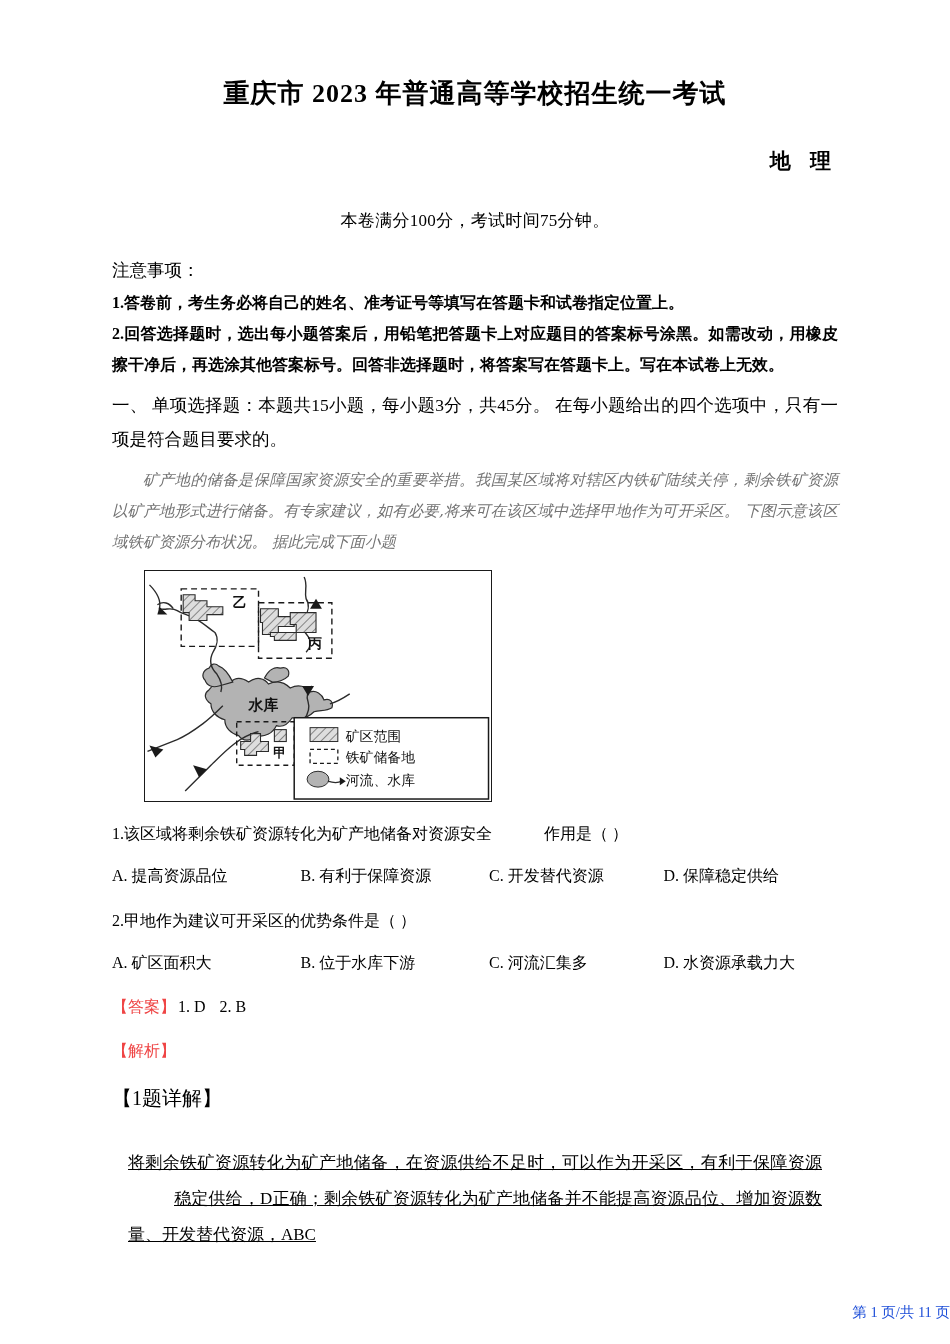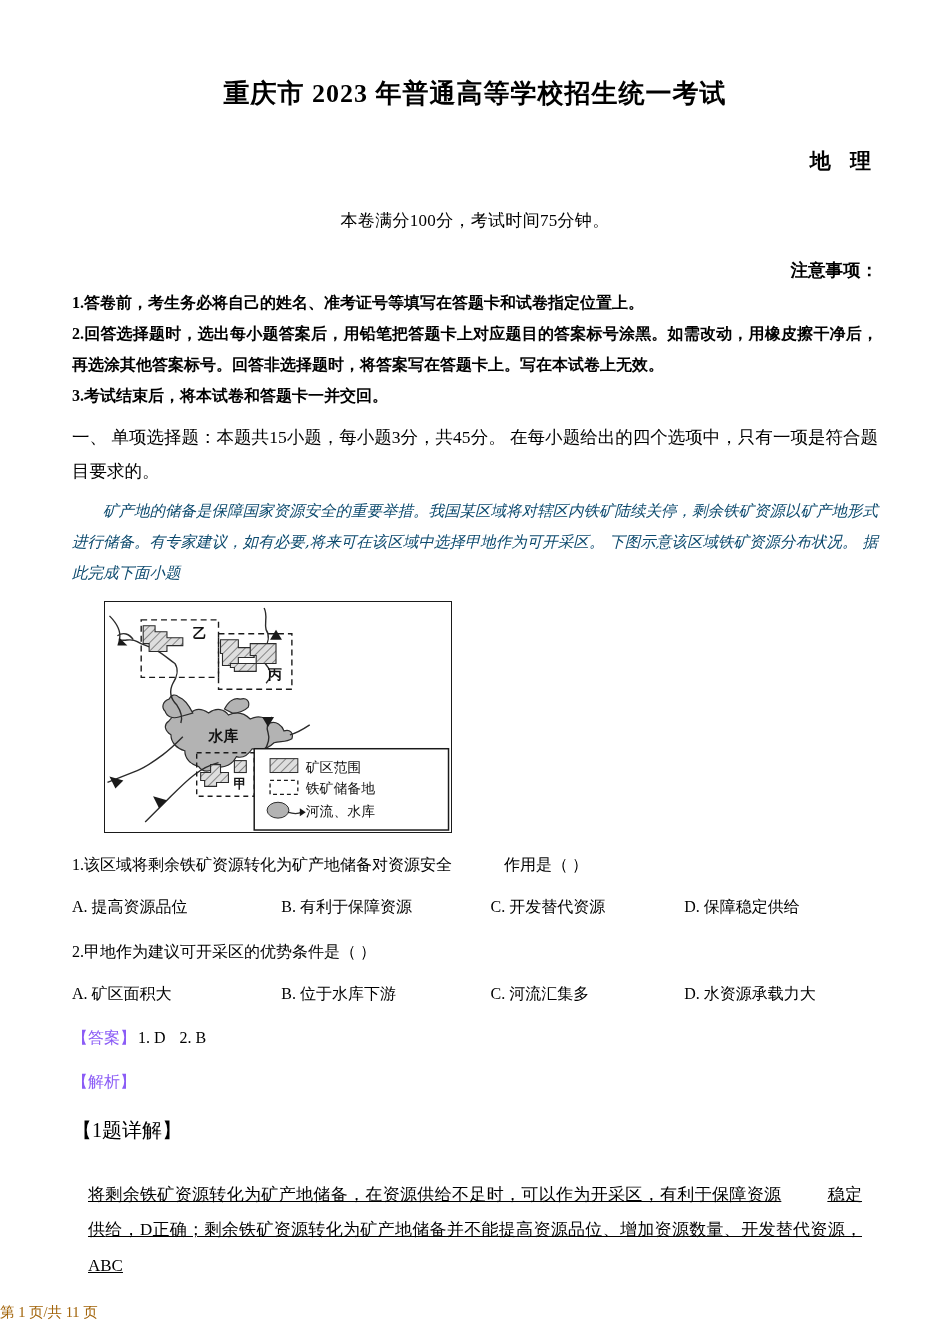--- a/index.html
+++ b/index.html
@@ -13,21 +13,21 @@
     position: relative;
     font-family: "Liberation Serif", "DejaVu Serif", serif;
     color: #000000;
     overflow: hidden;
   }
   .page {
     position: relative;
     width: 950px;
     height: 1344px;
     box-sizing: border-box;
-    padding: 0 72px;
+    padding: 0 112px;
   }
 
   
   .doc-title {
     text-align: center;
     font-size: 26px;
     font-weight: bold;
     letter-spacing: 1px;
     margin: 0;
     padding-top: 78px;
@@ -45,25 +45,24 @@
     text-align: center;
     font-size: 17px;
     margin: 0;
     padding-top: 34px;
     letter-spacing: 0.3px;
   }
 
   
   .notice-head {
     font-size: 17.5px;
-    font-weight: bold;
+    font-weight: normal;
     margin: 0;
     padding-top: 22px;
     line-height: 1.9;
-    text-align: right;
   }
   .notice-item {
     font-size: 16px;
     font-weight: bold;
     margin: 0;
     line-height: 1.95;
     text-align: justify;
     text-justify: inter-ideograph;
   }
 
@@ -82,21 +81,21 @@
   .passage {
     font-size: 15.5px;
     margin: 0;
     padding-top: 8px;
     line-height: 2.0;
     text-indent: 2em;
     text-align: justify;
     text-justify: inter-ideograph;
     font-family: "DejaVu Serif", "Liberation Serif", serif;
     font-style: italic;
-    color: #0c4a6e;
+    color: #737373;
   }
 
   
   .figure-wrap {
     padding-top: 12px;
     padding-left: 32px;
   }
   .figure-box {
     position: relative;
     width: 348px;
@@ -127,21 +126,21 @@
   .options .opt:nth-child(2) { width: 27%; }
   .options .opt:nth-child(3) { width: 25%; }
 
   
   .ans-line {
     font-size: 16px;
     margin: 0;
     padding-top: 17px;
     line-height: 1.7;
   }
-  .tag-blue { color: #8b5cf6; }
+  .tag-blue { color: #ef4444; }
   .ans-vals { margin-left: 2px; }
   .ans-val2 { margin-left: 14px; }
 
   .detail-head {
     font-size: 20px;
     margin: 0;
     padding-top: 17px;
     line-height: 1.7;
   }
   .detail-body {
@@ -154,38 +153,37 @@
     text-decoration: underline;
   }
   .d-gap { display: inline-block; width: 46px; }
 
   
   .footer {
     position: absolute;
     left: 0;
     right: 0;
     bottom: 22px;
-    text-align: left;
+    text-align: right;
     font-size: 14.5px;
-    color: #a16207;
+    color: #1d4ed8;
   }
 </style>
 </head>
 <body>
 
 <div class="page">
 
   <h1 class="doc-title">重庆市 2023 年普通高等学校招生统一考试</h1>
   <h2 class="doc-subject">地 理</h2>
   <p class="doc-scoreline">本卷满分100分，考试时间75分钟。</p>
 
   <p class="notice-head">注意事项：</p>
   <p class="notice-item">1.答卷前，考生务必将自己的姓名、准考证号等填写在答题卡和试卷指定位置上。</p>
   <p class="notice-item">2.回答选择题时，选出每小题答案后，用铅笔把答题卡上对应题目的答案标号涂黑。如需改动，用橡皮擦干净后，再选涂其他答案标号。回答非选择题时，将答案写在答题卡上。写在本试卷上无效。</p>
-  <p class="notice-item">3.考试结束后，将本试卷和答题卡一并交回。</p>
 
   <p class="section-head">一、 单项选择题：本题共15小题，每小题3分，共45分。 在每小题给出的四个选项中，只有一项是符合题目要求的。</p>
 
   <p class="passage">矿产地的储备是保障国家资源安全的重要举措。我国某区域将对辖区内铁矿陆续关停，剩余铁矿资源以矿产地形式进行储备。有专家建议，如有必要,将来可在该区域中选择甲地作为可开采区。 下图示意该区域铁矿资源分布状况。 据此完成下面小题</p>
 
   <div class="figure-wrap">
     <div class="figure-box">
       <svg class="map-svg" viewBox="0 0 348 232">
         <defs>
           <pattern id="hatch" width="6" height="6" patternTransform="rotate(45)" patternUnits="userSpaceOnUse">

